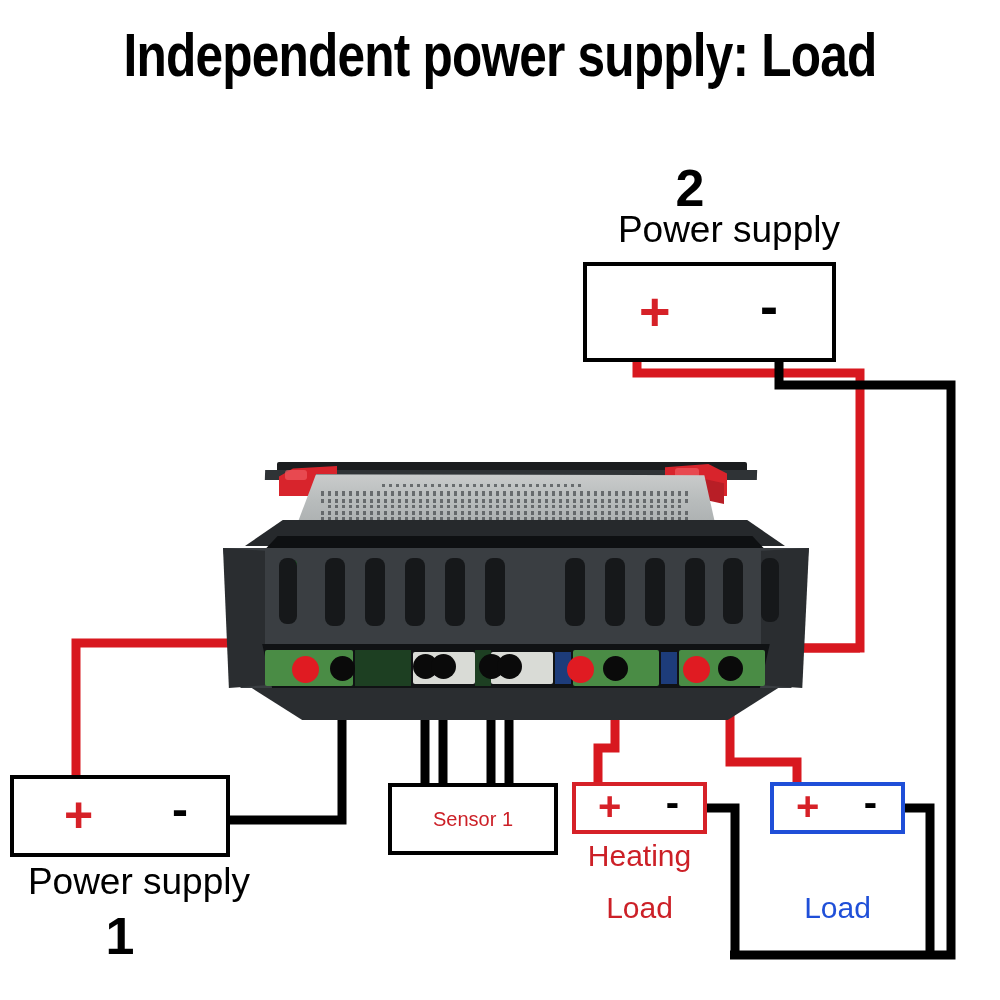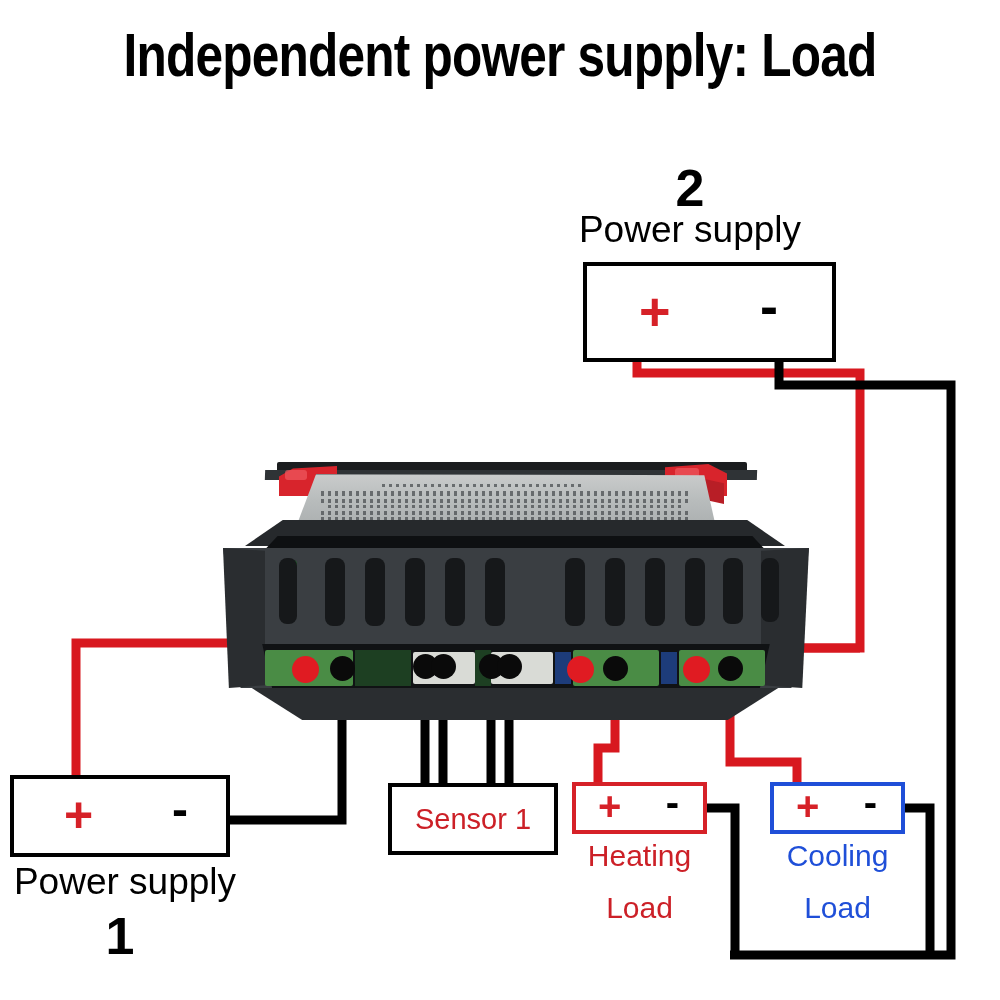--- a/index.html
+++ b/index.html
@@ -95,20 +95,21 @@
   .lbl {
     position: absolute;
     text-align: center;
     white-space: nowrap;
     line-height: 1.08;
     user-select: none;
   }
   .lbl-ps {
     font-size: 37px;
     color: #000000;
+    text-align: right;
   }
   .lbl-num {
     font-size: 52px;
     font-weight: bold;
     color: #000000;
   }
   .lbl-load-red {
     font-size: 30px;
     color: #cc2027;
   }
@@ -121,21 +122,21 @@
     position: absolute;
     box-sizing: border-box;
     border: 4px solid #000000;
     background: #ffffff;
     display: flex;
     flex-direction: column;
     align-items: center;
     justify-content: center;
   }
   .sensor-line {
-    font-size: 29px;
+    font-size: 20px;
     color: #cc2027;
     line-height: 1.25;
     white-space: nowrap;
   }
   
   .device {
     position: absolute;
   }
   .dev-body {
     position: absolute;
@@ -389,16 +390,15 @@
     <span class="plus">+</span>
     <span class="minus">-</span>
   </div>
   <div class="lbl lbl-load-red" style="left:572px; top:840px; width:135px;">Heating</div>
   <div class="lbl lbl-load-red" style="left:572px; top:892px; width:135px;">Load</div>
 
   <div class="tbox load-box-blue" style="left:770px; top:782px; width:135px; height:52px;">
     <span class="plus">+</span>
     <span class="minus">-</span>
   </div>
-  <div class="lbl lbl-load-blue" style="left:770px; top:840px; width:135px;">Cooling</div>
   <div class="lbl lbl-load-blue" style="left:770px; top:892px; width:135px;">Load</div>
 
 </div>
 
 </body></html>

